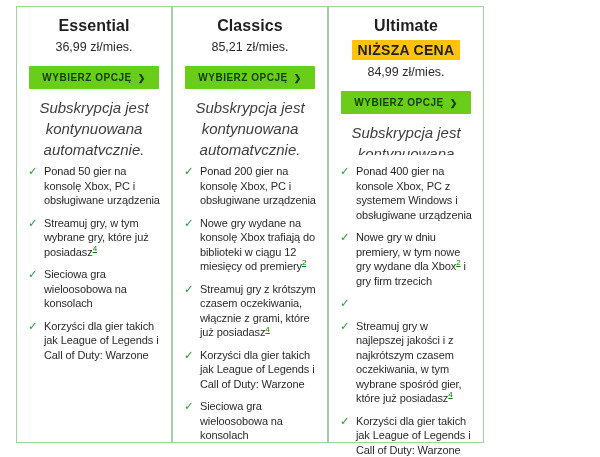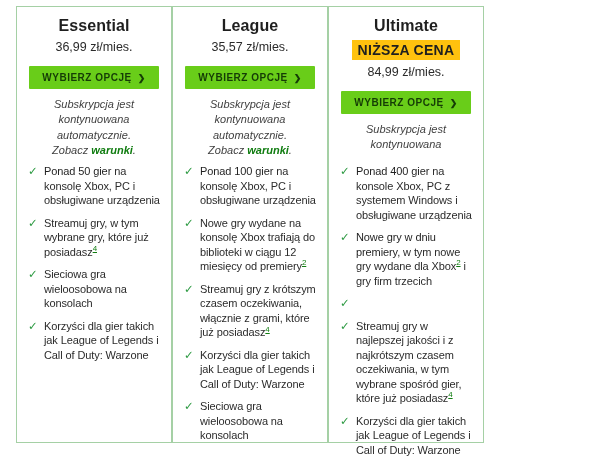--- a/index.html
+++ b/index.html
@@ -43,21 +43,21 @@
     border:none; border-radius:1px;
     font-family:inherit;
     font-size:10px; font-weight:bold; letter-spacing:0.5px;
     padding:6px 13px 6px;
     cursor:pointer;
     display:inline-flex; align-items:center; gap:6px;justify-content:flex-end;
   }
   .cta-chevron { font-size:9px; font-weight:bold; }
   .legal {
     margin:8px auto 0; max-width:150px;
-    font-style:italic; font-size:11px; line-height:1.4; color:#3f3f3f;
+    font-style:italic; font-size:15px; line-height:1.4; color:#3f3f3f;
   }
   .legal a {
     color:#107c10; font-weight:bold;
     font-style:italic;
   }
   .features {
     margin-top:9px; text-align:left;
     display:flex; flex-direction:column; gap:8px;
   }
   .feature {
@@ -111,38 +111,38 @@
         </div>
         <div class="feature">
           <span class="check">✓</span>
           <span>Korzyści dla gier takich jak League of Legends i Call of Duty: Warzone</span>
         </div>
       </div>
   </div>
 
   <div class="card">
     <div class="card-head">
-      <h2 class="plan-title">League</h2>
+      <h2 class="plan-title">Classics</h2>
       <div class="badge-row"></div>
       <div class="price-row">
-          <div class="price">35,57 zł/mies.</div>
+          <div class="price">85,21 zł/mies.</div>
         </div>
       <button class="cta-btn">
           <span>WYBIERZ OPCJĘ</span>
           <span class="cta-chevron">❯</span>
         </button>
       <div class="legal">
         <span>Subskrypcja jest kontynuowana automatycznie.</span><br>
         <span>Zobacz </span><a href="#">warunki</a><span>.</span>
       </div>
     </div>
     <div class="features">
         <div class="feature">
           <span class="check">✓</span>
-          <span><span class="b">Ponad 100 gier</span> na konsolę Xbox, PC i obsługiwane urządzenia</span>
+          <span><span class="b">Ponad 200 gier</span> na konsolę Xbox, PC i obsługiwane urządzenia</span>
         </div>
         <div class="feature">
           <span class="check">✓</span>
           <span>Nowe gry wydane na konsolę Xbox trafiają do biblioteki w ciągu 12 miesięcy od premiery<sup><a href="#">2</a></sup></span>
         </div>
         <div class="feature">
           <span class="check">✓</span>
           <span>Streamuj gry z krótszym czasem oczekiwania, włącznie z grami, które już posiadasz<sup><a href="#">4</a></sup></span>
         </div>
         <div class="feature">

